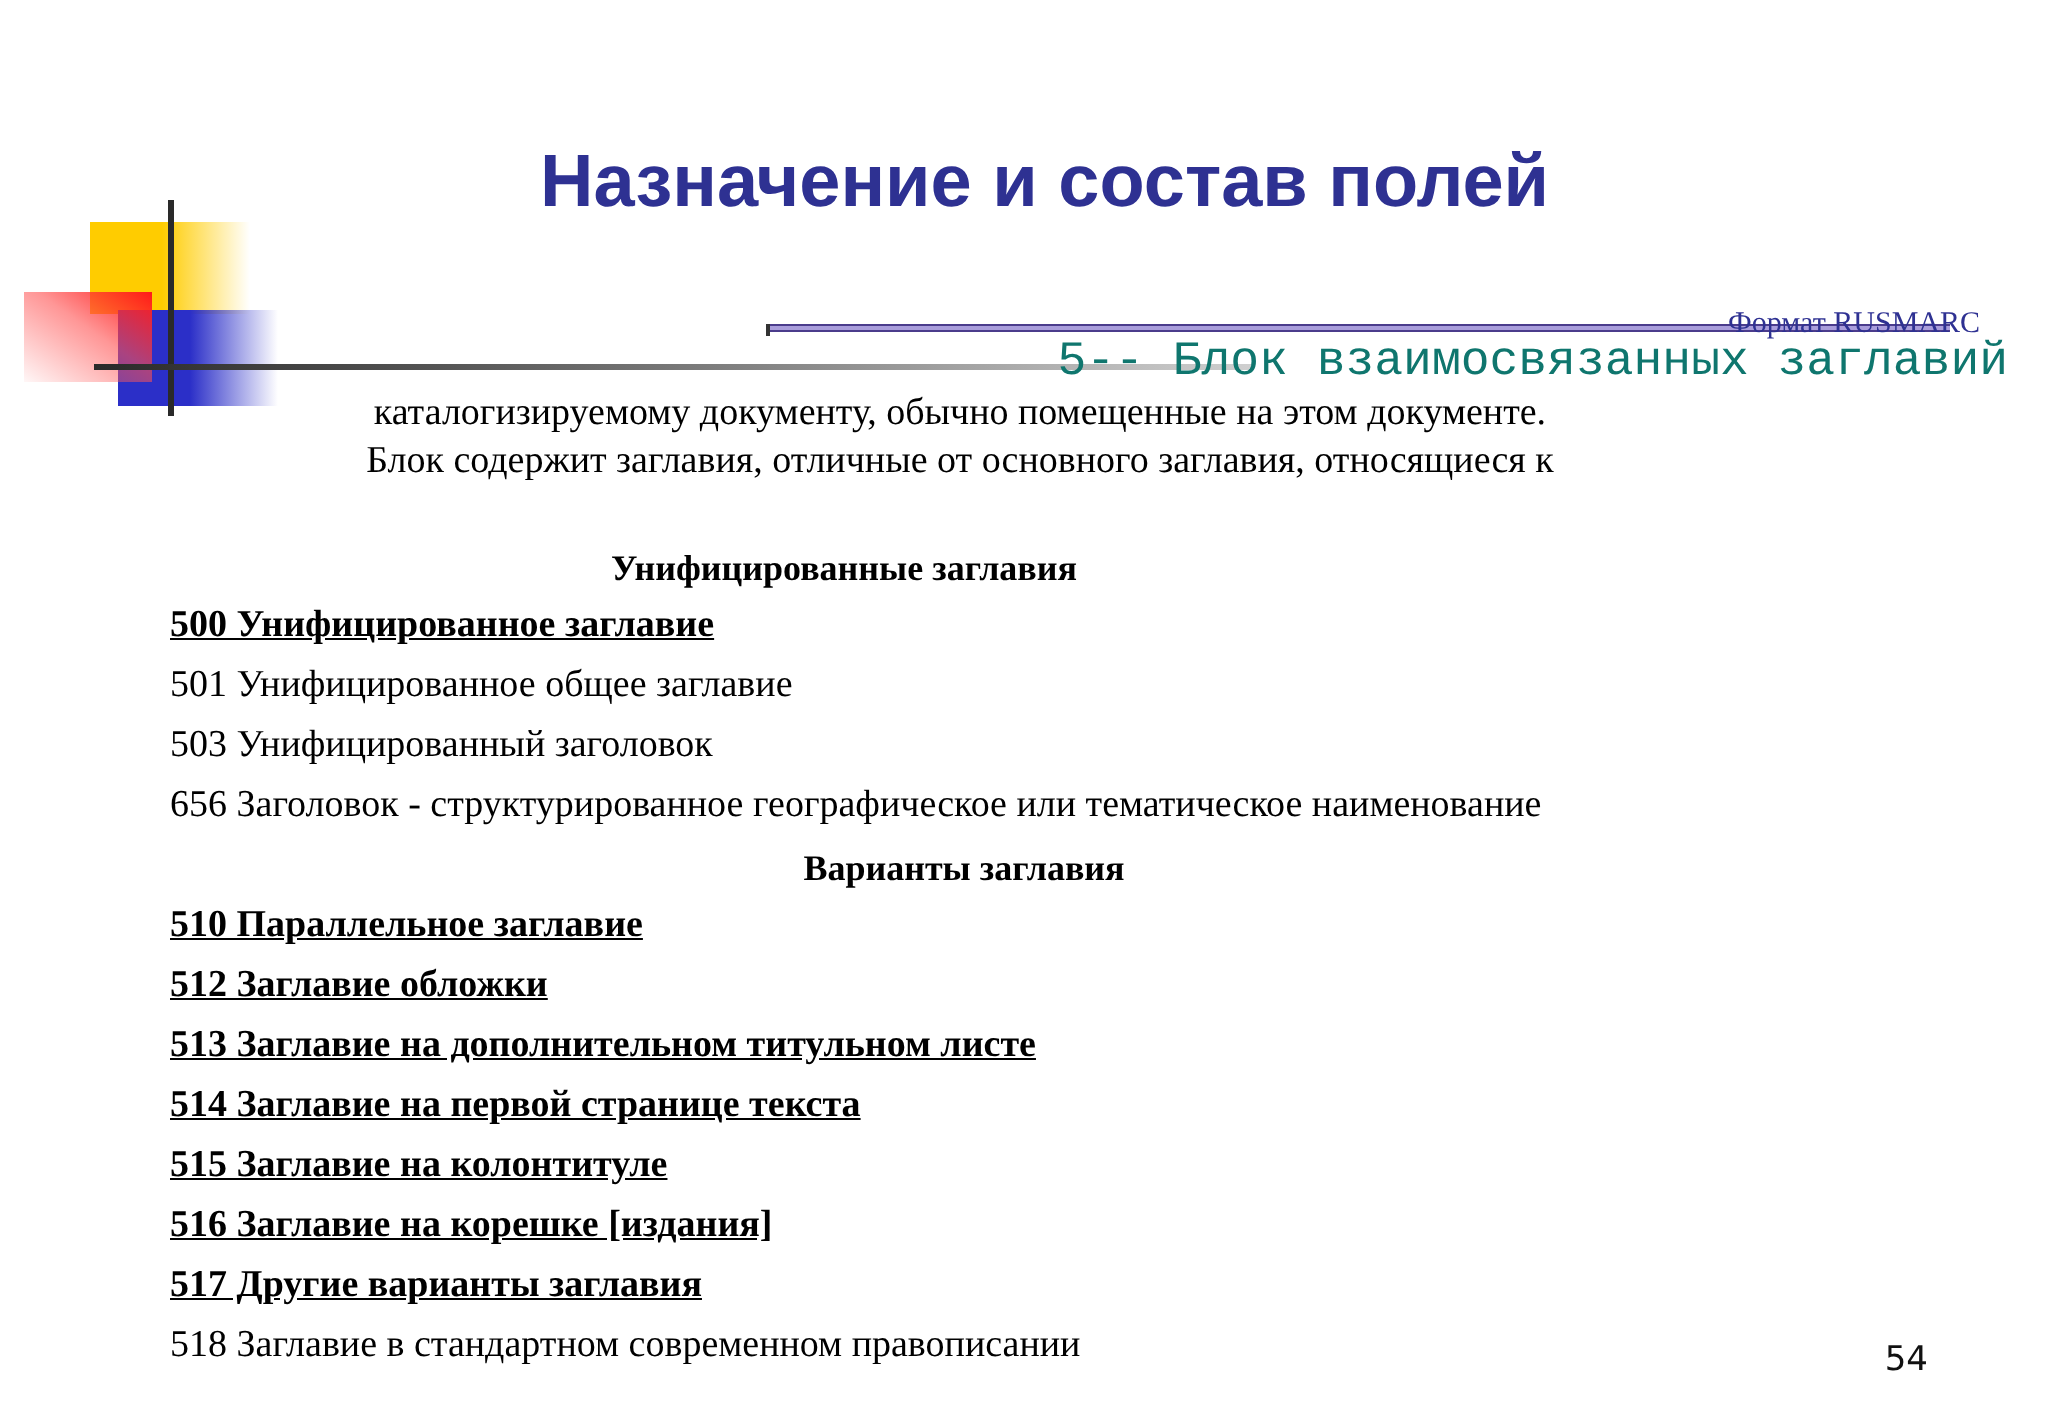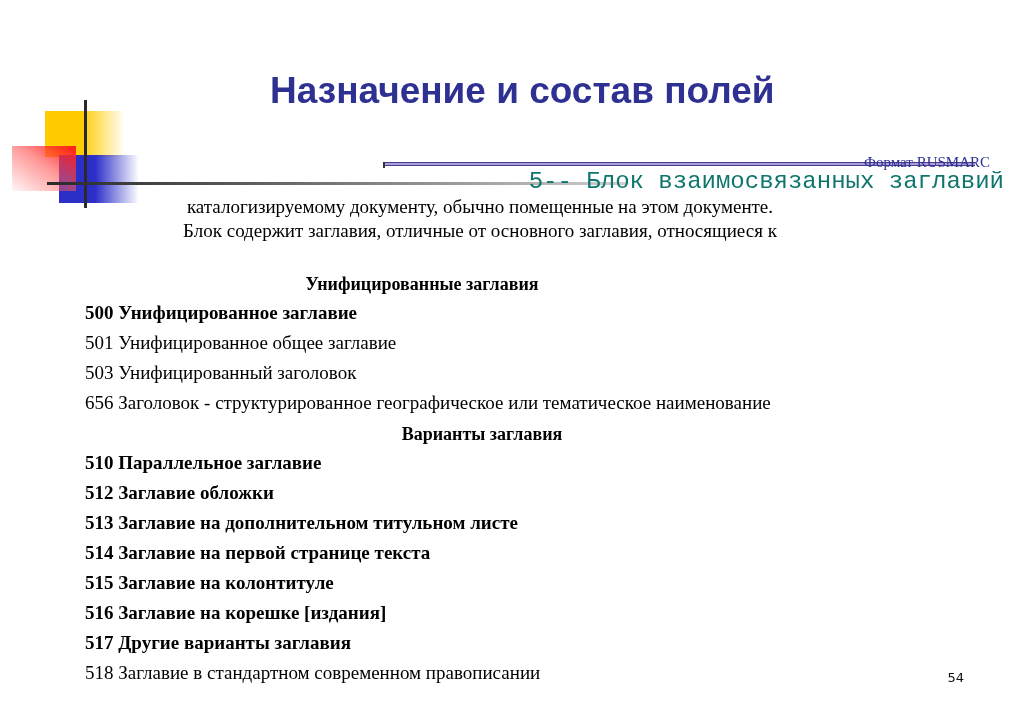--- a/index.html
+++ b/index.html
@@ -91,26 +91,26 @@
       white-space: nowrap;
     }
     .section-heading.h1 { top: 274px; left: -90px; }
     .section-heading.h2 { top: 424px; left: -30px; }
     .field {
       position: absolute;
       left: 85px;
       font-size: 19px;
       white-space: nowrap;
     }
-    .field.bold { font-weight: bold; }
+    .field.bold { font-weight: bold; text-decoration: underline; }
     .page-number {
       position: absolute;
       right: 60px; top: 670px;
       font-family: "DejaVu Sans", sans-serif;
-      font-size: 13px;
+      font-size: 17px;
       color: #111;
     }
   </style>
 </head>
 <body>
 
 <div class="deco sq-yellow"></div>
 <div class="deco sq-blue"></div>
 <div class="deco sq-red"></div>
 <div class="deco line-v"></div>

